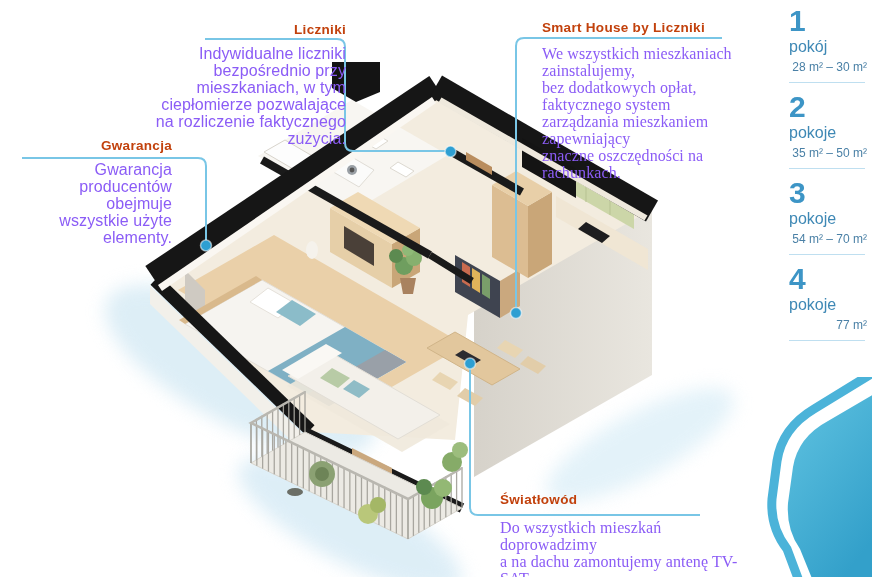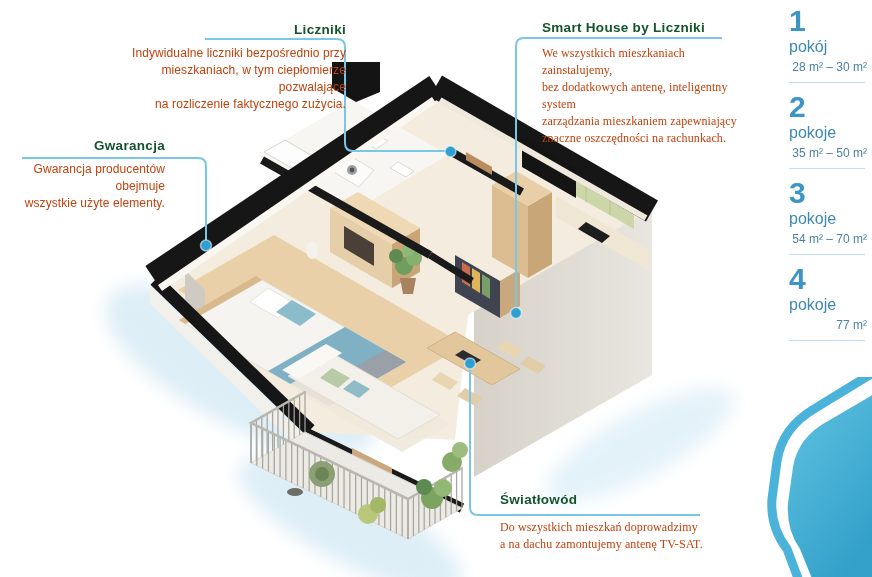--- a/index.html
+++ b/index.html
@@ -1,22 +1,22 @@
 <!DOCTYPE html>
 <html><head>
 <meta charset="utf-8">
 <style>
   html,body{margin:0;padding:0;background:#fff;}
   .canvas{position:relative;width:872px;height:577px;background:#ffffff;overflow:hidden;
           font-family:"Liberation Sans",sans-serif;}
   svg{display:block;}
   .layer{position:absolute;left:0;top:0;}
   .annot{position:absolute;z-index:6;}
-  .annot h3{margin:0;font-size:13.5px;font-weight:bold;color:#14532d;letter-spacing:.3px;}
-  .annot .line{font-size:12px;line-height:17px;color:#c2410c;letter-spacing:.1px;}
+  .annot h3{margin:0;font-size:13.5px;font-weight:bold;color:#c2410c;letter-spacing:.3px;}
+  .annot .line{font-size:16px;line-height:17px;color:#8b5cf6;letter-spacing:.1px;}
   .annot.ra{text-align:right;}
   .annot.la{text-align:left;}
   .annot .body{margin-top:8px;}
   .annot.la .body{margin-top:10px;font-family:Liberation Serif, serif;}
   #sw .body{margin-top:12px;}
   .sidebar{position:absolute;left:789px;top:6px;width:78px;z-index:6;}
   .sb-num{font-size:30px;line-height:1.0;font-weight:600;color:#3d95c6;}
   .sb-label{font-size:16px;color:#3e88b5;margin-top:2px;}
   .sb-area{font-size:12px;color:#4a80a6;margin-top:4px;white-space:nowrap;text-align:right;}
   .sb-div{border-top:1px solid #bfdff0;width:76px;margin:8px 0 9px 0;height:0;}
@@ -241,27 +241,27 @@
       <div class="line">Indywidualne liczniki bezpośrednio przy</div>
       <div class="line">mieszkaniach, w tym ciepłomierze pozwalające</div>
       <div class="line">na rozliczenie faktycznego zużycia.</div>
     </div>
   </div>
 
   <div class="annot la" style="left:542px;top:20px;width:215px;">
     <h3>Smart House by Liczniki</h3>
     <div class="body">
       <div class="line">We wszystkich mieszkaniach zainstalujemy,</div>
-      <div class="line">bez dodatkowych antenę, inteligentny system</div>
+      <div class="line">bez dodatkowych opłat, faktycznego system</div>
       <div class="line">zarządzania mieszkaniem zapewniający</div>
       <div class="line">znaczne oszczędności na rachunkach.</div>
     </div>
   </div>
 
-  <div class="annot ra" style="left:5px;top:138px;width:160px;">
+  <div class="annot ra" style="left:12px;top:138px;width:160px;">
     <h3>Gwarancja</h3>
     <div class="body">
       <div class="line">Gwarancja producentów obejmuje</div>
       <div class="line">wszystkie użyte elementy.</div>
     </div>
   </div>
 
   <div class="annot la" id="sw" style="left:500px;top:492px;width:240px;">
     <h3>Światłowód</h3>
     <div class="body">

